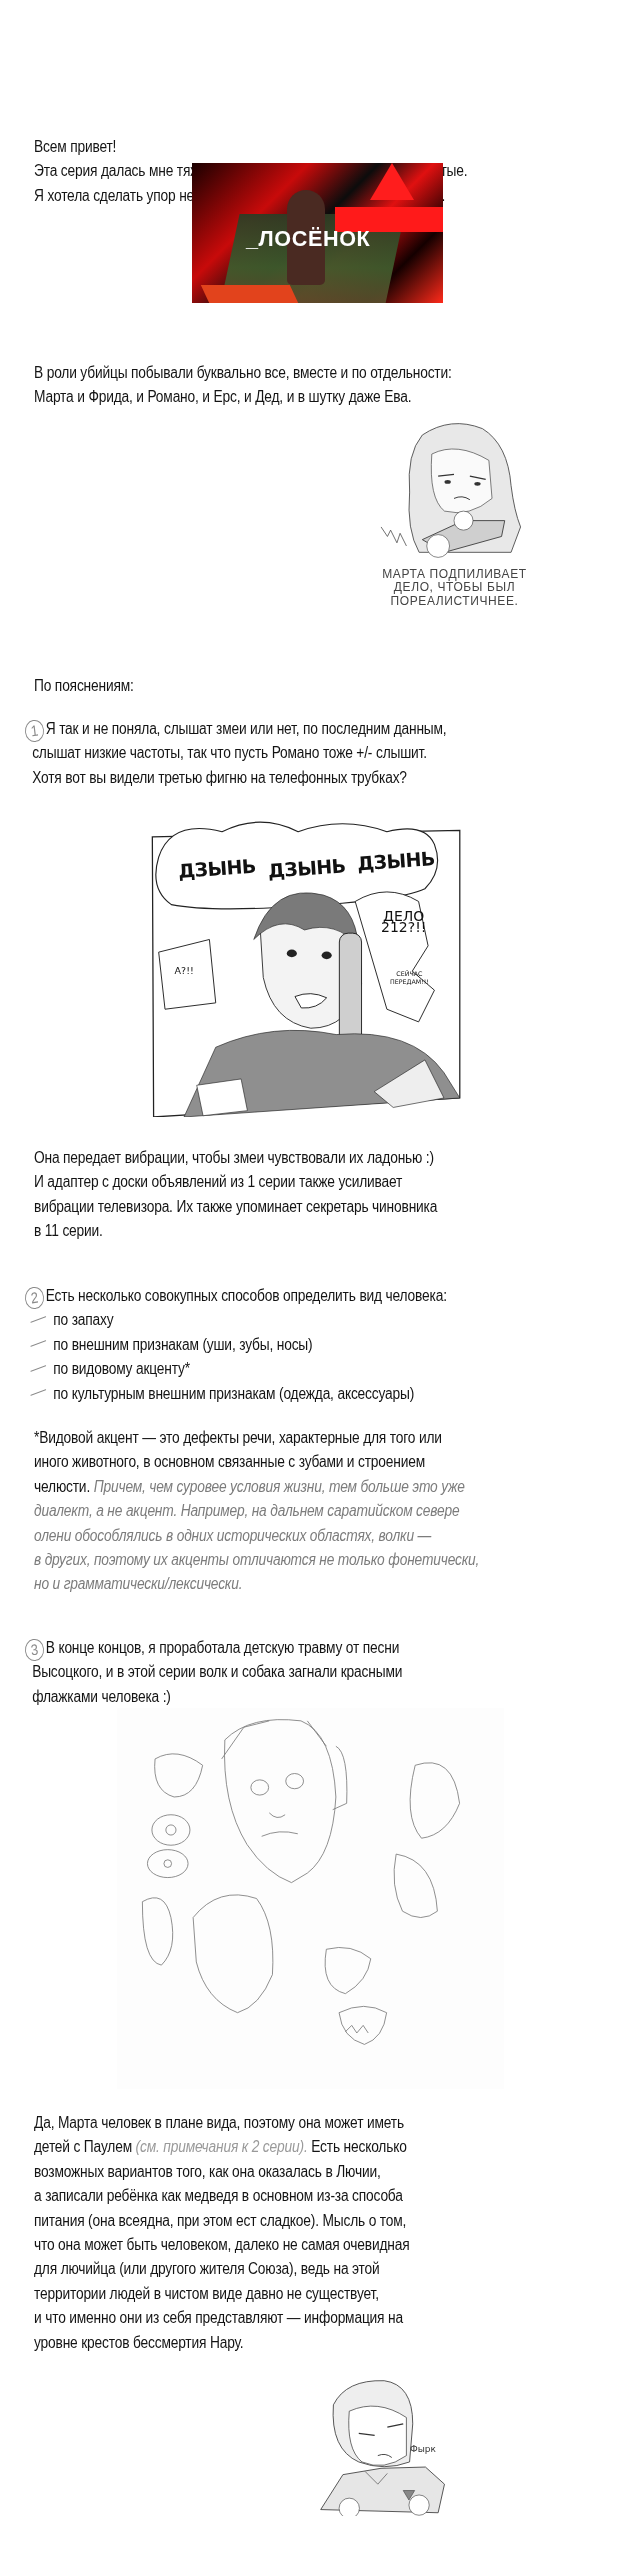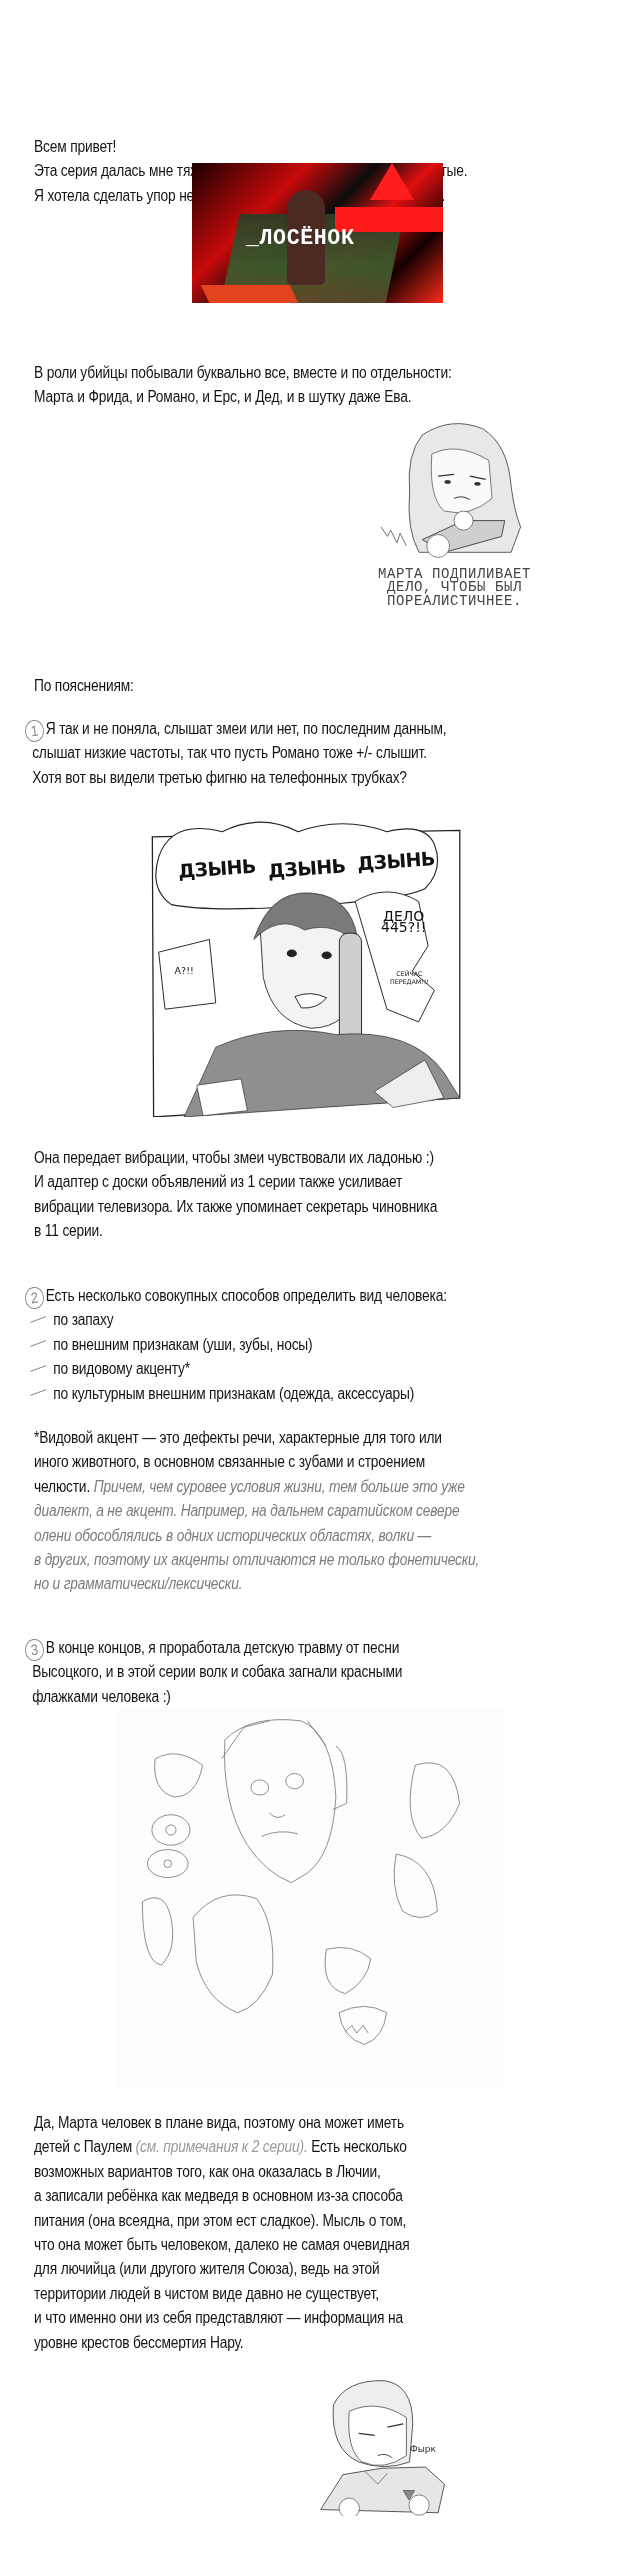--- a/index.html
+++ b/index.html
@@ -11,28 +11,28 @@
   .num { display: inline-block; width: 21.6px; height: 21.6px; border: 1px solid #8a8a8a; border-radius: 50%; color: #8a8a8a; font-size: 15.2px; line-height: 19.7px; text-align: center; margin-right: 2.5px; transform: rotate(-8deg); vertical-align: -1.9px; }
   .bullet { display: inline-block; width: 19px; height: 1.3px; background: #8a8a8a; transform: rotate(-18deg); margin: 0 7.6px 3.8px 6.3px; vertical-align: middle; border-radius: 1.3px; }
   .img { position: absolute; overflow: hidden; }
 
   
   .banner { background: linear-gradient(135deg, #1a0000 0%, #c80a0a 30%, #0c0c0c 48%, #e01010 62%, #140000 80%, #ff2a1a 100%); }
   .banner .grass { position: absolute; left: 38px; top: 51px; width: 165px; height: 90px; background: linear-gradient(180deg, #2f3b24 0%, #3f5a2c 60%, #5a4a2a 100%); transform: skewX(-12deg); opacity: 0.95; }
   .banner .star { position: absolute; right: 0; top: 44px; width: 108px; height: 25.4px; background: #ff1a1a; }
   .banner .tri { position: absolute; right: 28.6px; top: 0; width: 0; height: 0; border-left: 22px solid transparent; border-right: 22px solid transparent; border-bottom: 37px solid #ff1d1d; }
   .banner .calf { position: absolute; left: 95px; top: 27px; width: 38px; height: 95px; background: #4a2a22; border-radius: 19px 19px 5.1px 5.1px; }
-  .banner .title { position: absolute; left: 54px; top: 63px; font-family: Liberation Mono, monospace; font-weight: bold; font-size: 21.6px; color: #ffffff; letter-spacing: 0.6px; }
+  .banner .title { position: absolute; left: 54px; top: 63px; font-family: Liberation Sans, sans-serif; font-weight: bold; font-size: 21.6px; color: #ffffff; letter-spacing: 0.6px; }
   .banner .orange { position: absolute; left: 12.7px; bottom: 0; width: 89px; height: 18px; background: #e2431c; transform: skewX(25deg); }
 
   
   .sketch { background: #ffffff; }
   .sketch svg { width: 100%; height: 100%; display: block; }
 
-  .caption-hand { position: absolute; font-family: Liberation Mono, monospace; font-size: 14px; letter-spacing: 0.6px; color: #444; text-align: center; line-height: 13.3px; }
+  .caption-hand { position: absolute; font-family: Liberation Sans, sans-serif; font-size: 12px; letter-spacing: 0.6px; color: #444; text-align: center; line-height: 13.3px; }
   .comic-text { position: absolute; font-family: "DejaVu Sans", sans-serif; color: #111; }
 </style>
 </head>
 <body>
 
 <div class="text" style="top:135px;">
   <p>Всем привет!</p>
   <p>Эта серия далась мне тяжелее, чем все предыдущие вместе взятые.</p>
   <p>Я хотела сделать упор не на самого маньяка, а на его окружение.</p>
 </div>
@@ -98,21 +98,21 @@
     <path d="M330 130 Q380 100 430 130 L445 200 L420 240 L455 270 L430 320 L380 300 Z" fill="#fff" stroke="#222" stroke-width="1.5"></path>
   </svg>
   <div class="comic-text" style="left:32px; top:32px; font-size:19px; font-weight:bold; letter-spacing:-0.6px; transform:rotate(-4deg);">
     <span>ДЗЫНЬ</span>&nbsp;
     <span style="position:relative; top:6.3px;">ДЗЫНЬ</span>&nbsp;
     <span style="position:relative; top:5.1px;">ДЗЫНЬ</span>
   </div>
   <div class="comic-text" style="left:28.6px; top:146px; font-size:9.5px;">А?!!</div>
   <div class="comic-text" style="left:235px; top:92px; font-size:14px; text-align:center; line-height:10.8px;">
     <div>ДЕЛО</div>
-    <div>445?!!</div>
+    <div>212?!!</div>
   </div>
   <div class="comic-text" style="left:244px; top:151px; font-size:6.3px; text-align:center; line-height:8.3px;">
     <div>СЕЙЧАС</div>
     <div>ПЕРЕДАМ!!!</div>
   </div>
 </div>
 
 <div class="text" style="top:1146px;">
   <p>Она передает вибрации, чтобы змеи чувствовали их ладонью :)</p>
   <p>И адаптер с доски объявлений из 1 серии также усиливает</p>

